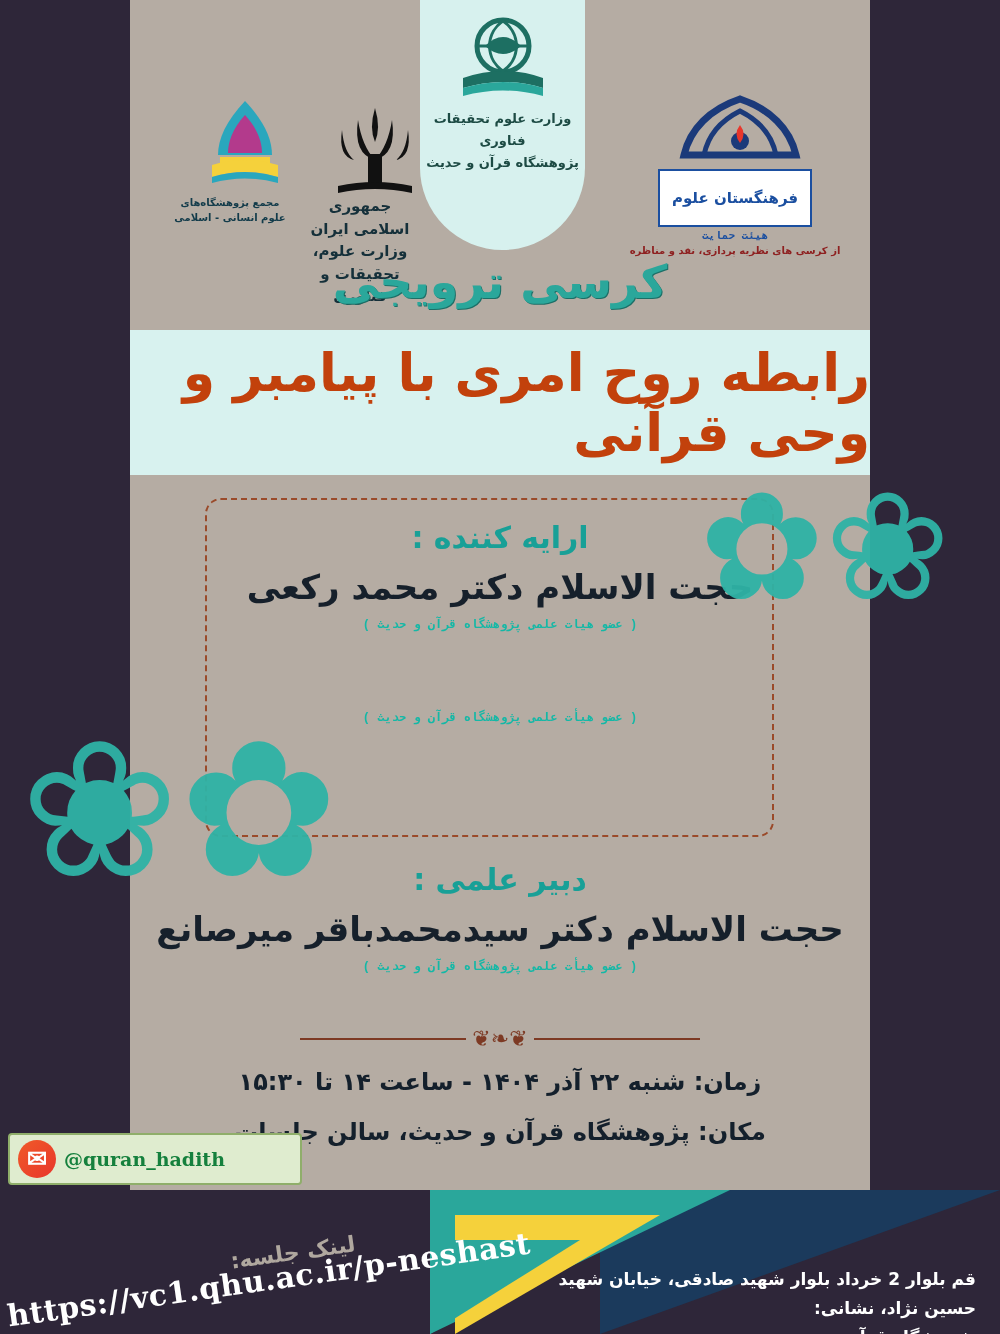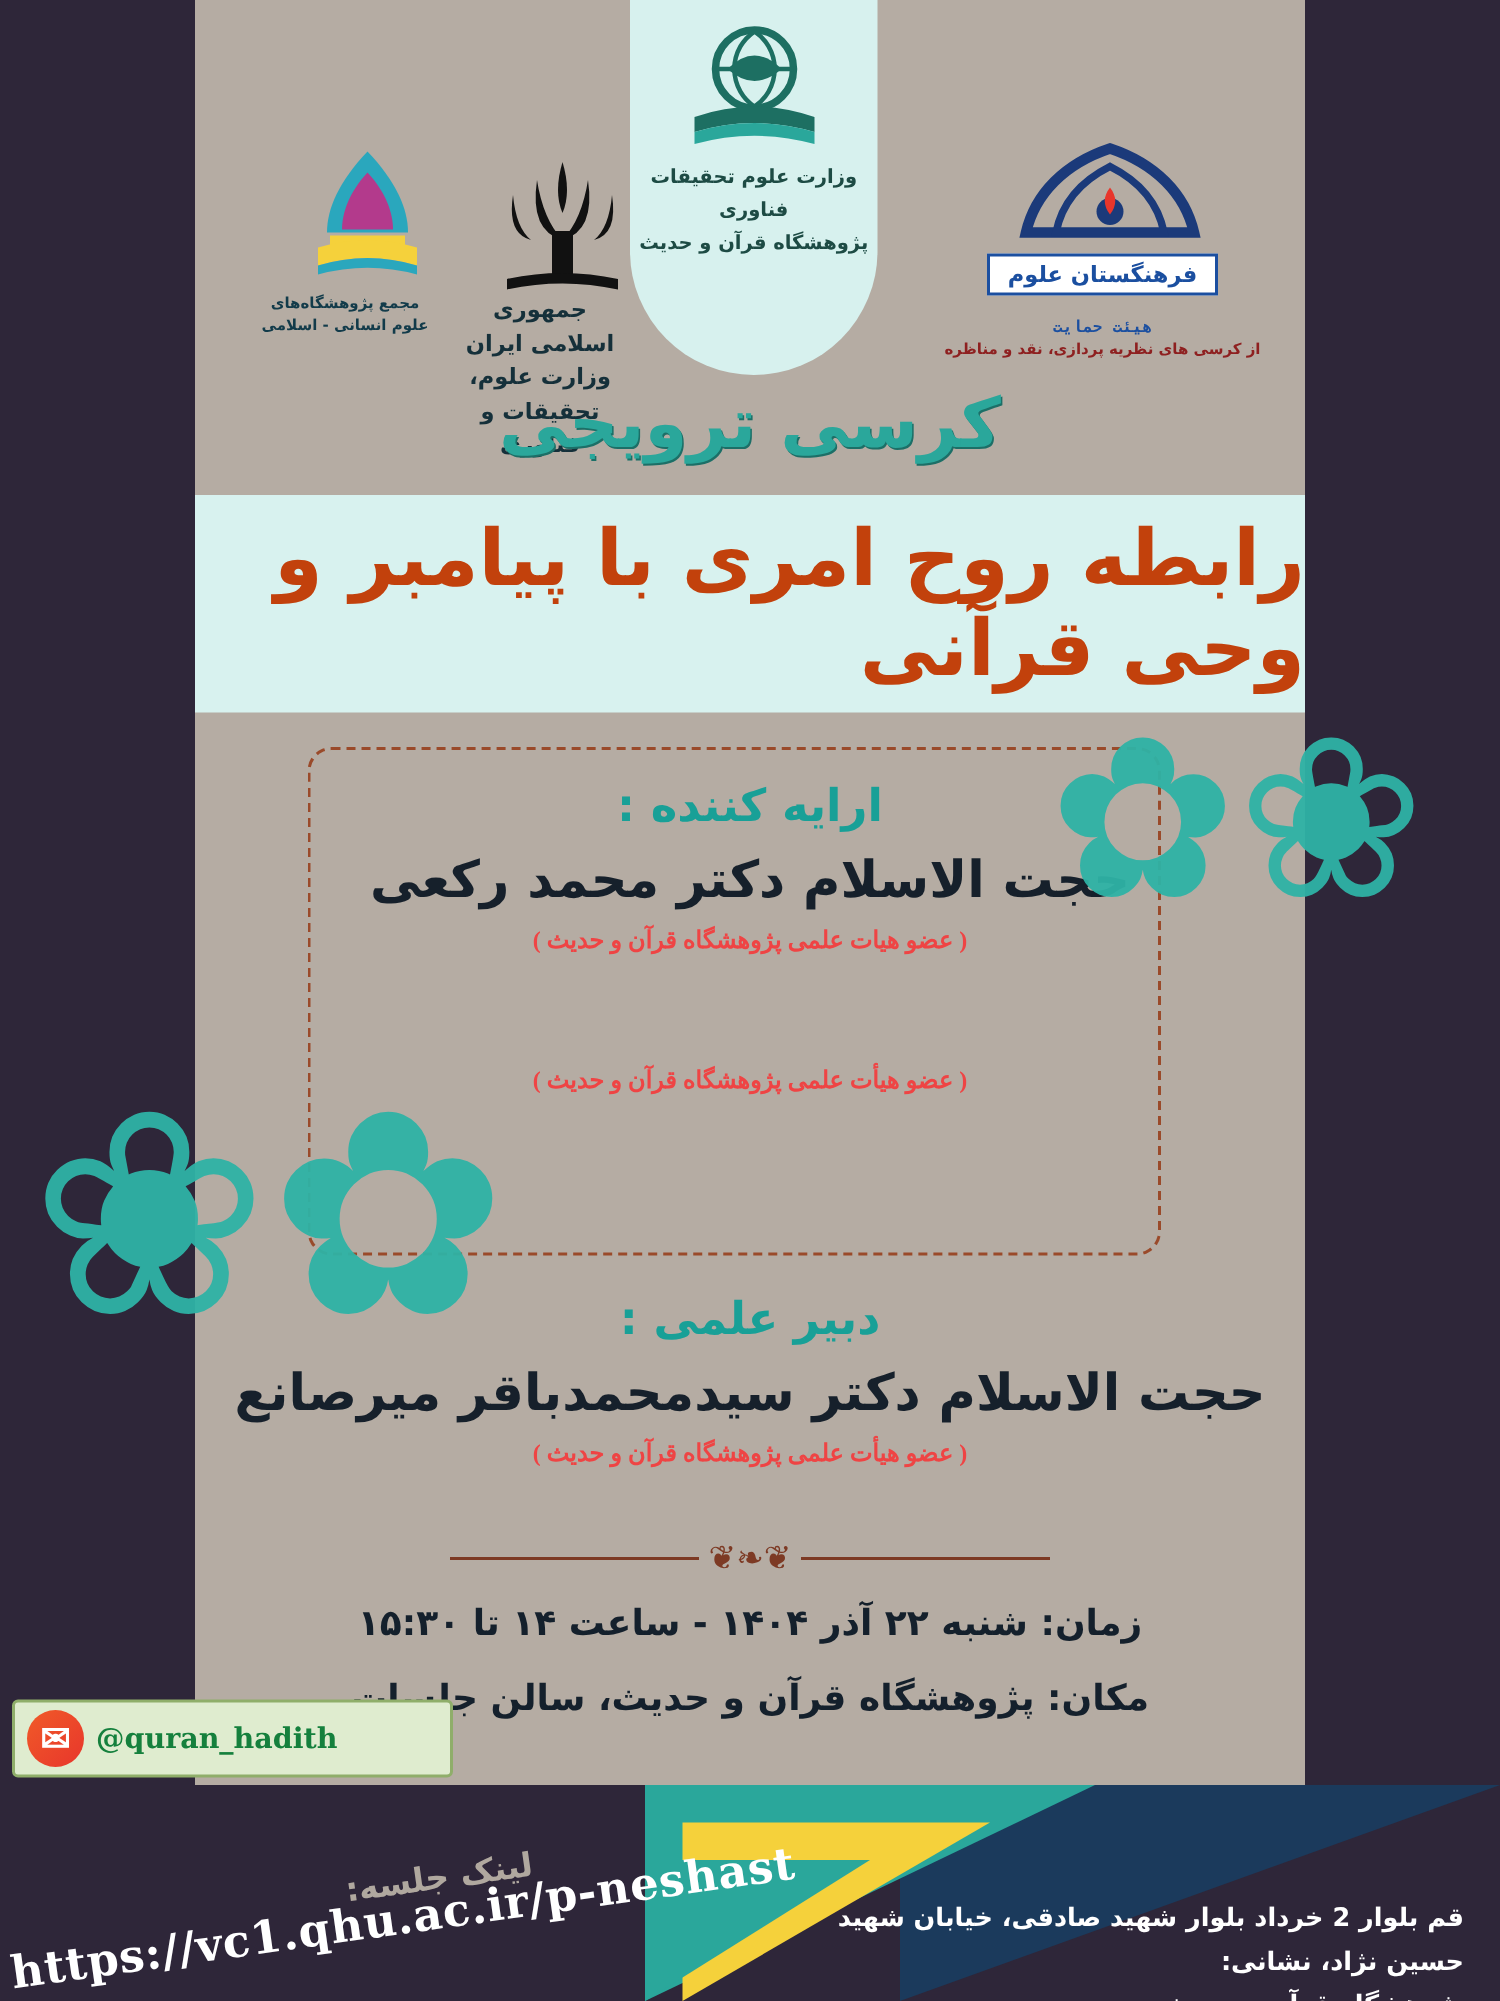--- a/index.html
+++ b/index.html
@@ -29,22 +29,22 @@
 
   .logo-left{left:30px;top:95px;width:140px;}
   .logo-left .txt{font-size:10px;color:#123b4a;line-height:1.5;font-weight:bold;
       font-family:"DejaVu Sans", sans-serif;}
 
   .logo-mid{left:170px;top:100px;width:120px;}
   .logo-mid .txt{font-size:15px;color:#15303a;line-height:1.5;font-weight:bold;
       font-family:"DejaVu Sans", sans-serif;}
 
   .logo-right{left:480px;top:95px;width:250px;}
-  .logo-right .box{border:2px solid #1b4fa0;width:150px;margin:4px auto 14px;
-      padding:3px 0;color:#1b4fa0;font-size:15px;font-weight:bold;background:#fff;
+  .logo-right .box{border:2px solid #1b4fa0;width:150px;margin:4px auto 2px;
+      padding:18px 0;color:#1b4fa0;font-size:15px;font-weight:bold;background:#fff;
       font-family:"DejaVu Sans", sans-serif;}
   .logo-right .t1{font-size:11px;color:#1b4fa0;font-weight:bold;font-family:Liberation Mono, monospace;}
   .logo-right .t2{font-size:10px;color:#8e2020;font-weight:bold;margin-top:3px;
       font-family:"DejaVu Sans", sans-serif;}
 
   
   .kursi{position:absolute;left:130px;top:255px;width:740px;text-align:center;
       font-size:46px;color:#2aa79b;font-weight:bold;
       font-family:"DejaVu Sans", sans-serif; text-shadow:1px 1px 0 #1c6f67;}
   .title-band{position:absolute;left:130px;top:330px;width:740px;height:145px;
@@ -53,22 +53,22 @@
       font-family:"DejaVu Sans", sans-serif;}
 
   
   .dashed{position:absolute;left:205px;top:498px;width:565px;height:335px;
       border:2px dashed #9a4a2a;border-radius:16px;}
 
   .block{position:absolute;left:150px;width:700px;text-align:center;}
   .role{font-size:30px;color:#18a097;font-weight:bold;font-family:"DejaVu Sans", sans-serif;}
   .person{font-size:34px;color:#16202b;font-weight:bold;margin-top:12px;
       font-family:"DejaVu Sans", sans-serif;}
-  .aff{font-size:16px;color:#ef4444;font-weight:bold;margin-top:10px;
-      font-family:Liberation Serif, serif;}
+  .aff{font-size:12px;color:#14b8a6;font-weight:bold;margin-top:10px;
+      font-family:Liberation Mono, monospace;}
 
   .b1{top:520px;}
   .b2{top:700px;}
   .b3{top:862px;}
 
   
   .divider{position:absolute;left:300px;top:1025px;width:400px;height:28px;
       display:flex;align-items:center;justify-content:center;color:#7d3a24;}
   .divider .line{height:2px;background:#7d3a24;flex:1;}
   .divider .dot{margin:0 6px;font-size:22px;line-height:1;}

